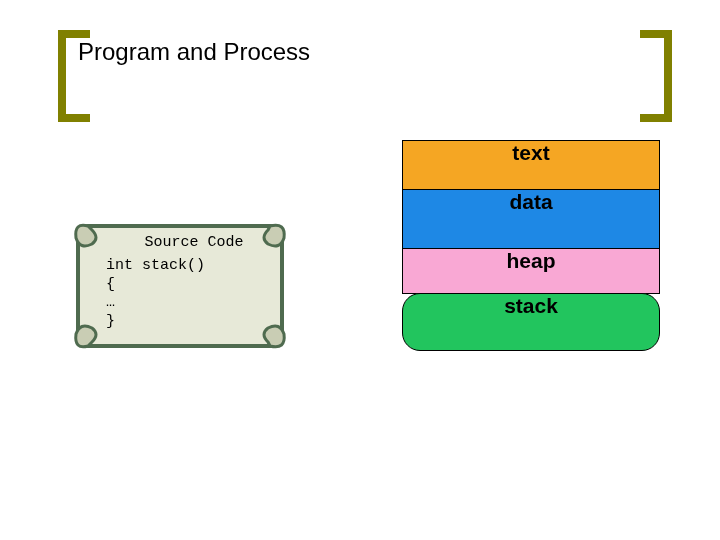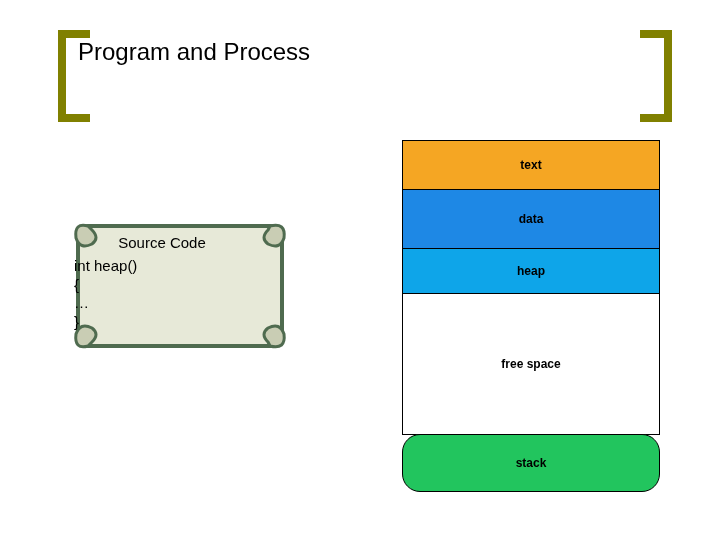--- a/index.html
+++ b/index.html
@@ -51,24 +51,24 @@
   .scroll {
     position: absolute;
     left: 70px;
     top: 216px;
     width: 220px;
     height: 140px;
   }
   .scroll svg { position: absolute; top:0; left:0; }
   .code-block {
     position: absolute;
-    left: 4px;
+    left: 36px;
     top: 18px;
     width: 184px;
-    font-family: Liberation Sans, sans-serif;
+    font-family: Liberation Mono, monospace;
     font-size: 15px;
     line-height: 1.25;
     color: #000;
   }
   .code-heading {
     display: block;
     text-align: center;
     margin-bottom: 4px;
     padding-right: 8px;
   }
@@ -77,23 +77,23 @@
   .mem {
     position: absolute;
     right: 60px;
     top: 140px;
     width: 258px;
   }
   .mem-cell {
     border: 1px solid #000;
     box-sizing: border-box;
     display: flex;
-    align-items: center;
+    align-items: flex-start;
     justify-content: center;
-    font-size: 12px;
+    font-size: 21px;
     font-weight: 700;
     margin-top: -1px; 
   }
   .mem-cell:first-child { margin-top: 0; }
   .tall-text { font-weight: 700; }
 </style>
 </head>
 <body>
 
 <div class="title-wrap">
@@ -129,36 +129,33 @@
              Q 10 106 22 112
              Q 30 118 22 126 Z" fill="#C9CDB4" stroke="#4F6B4F" stroke-width="3"></path>
 
     <path d="M200 130
              Q 216 134 214 118
              Q 210 106 198 112
              Q 190 118 198 126 Z" fill="#C9CDB4" stroke="#4F6B4F" stroke-width="3"></path>
   </svg>
   <div class="code-block">
     <span class="code-heading">Source Code</span>
-    <span>int heap()</span><br>
+    <span>int stack()</span><br>
     <span>{</span><br>
     <span>…</span><br>
     <span>}</span>
   </div>
 </div>
 
 <div class="mem">
   <div class="mem-cell" style="height:50px;background:#F5A623;">
     <span>text</span>
   </div>
   <div class="mem-cell" style="height:60px;background:#1E88E5;">
     <span>data</span>
   </div>
-  <div class="mem-cell" style="height:46px;background:#0ea5e9;">
+  <div class="mem-cell" style="height:46px;background:#f9a8d4;">
     <span>heap</span>
-  </div>
-  <div class="mem-cell tall-text" style="height:142px;background:#FFFFFF;">
-    <span>free space</span>
   </div>
   <div class="mem-cell" style="height:58px;background:#22c55e;border-radius:18px;">
     <span>stack</span>
   </div>
 </div>
 
 </body></html>

